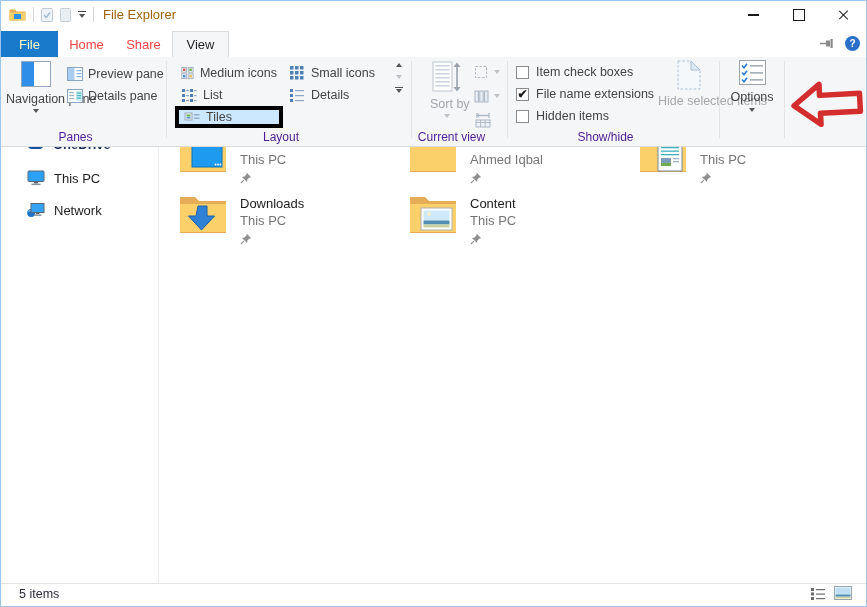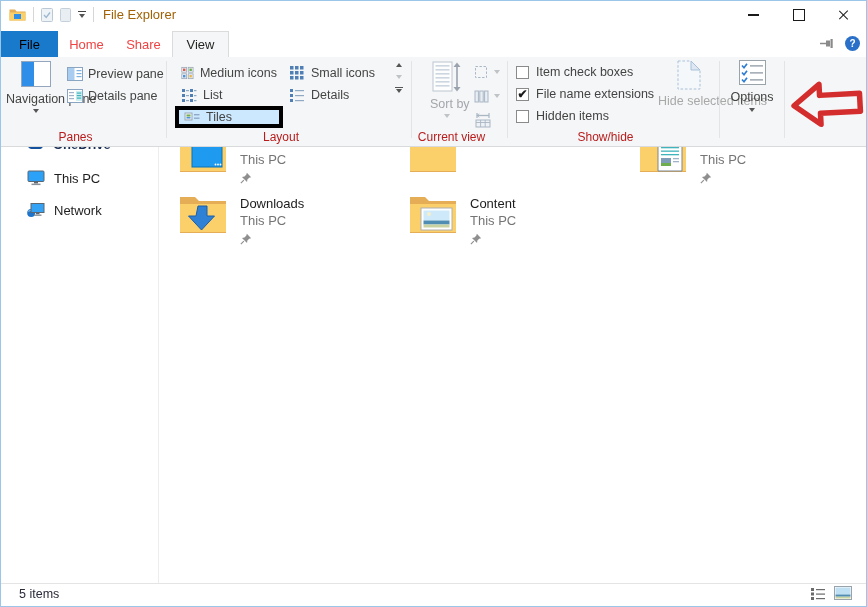--- a/index.html
+++ b/index.html
@@ -19,30 +19,30 @@
   .glyph-min{width:11px;height:1.2px;background:#1a1a1a;}
   .glyph-max{width:10px;height:10px;border:1.2px solid #1a1a1a;}
   .glyph-x{position:relative;width:12px;height:12px;}
   .glyph-x::before,.glyph-x::after{content:"";position:absolute;left:5.4px;top:0;width:1.3px;height:12px;background:#1a1a1a;}
   .glyph-x::before{transform:rotate(45deg);} .glyph-x::after{transform:rotate(-45deg);}
 
   
   .tabrow{position:absolute;top:30px;left:0;right:0;height:26px;background:#fff;border-bottom:1px solid #dadbdc;}
   .tabs{display:flex;height:26px;}
   .tab{width:57px;height:26px;display:flex;align-items:center;justify-content:center;font-size:13px;color:#ef4444;}
-  .tab.file{background:#1979ca;color:#000000;}
+  .tab.file{background:#1979ca;color:#fef9c3;}
   .tab.active{background:#f5f6f7;border:1px solid #dadbdc;border-bottom:none;box-sizing:border-box;position:relative;z-index:7;color:#262626;}
   .tabside{position:absolute;top:5px;right:6px;display:flex;align-items:center;gap:10px;}
   .helpicon{width:15px;height:15px;border-radius:50%;background:#2a70c8;color:#fff;font-size:10px;font-weight:bold;
             display:flex;align-items:center;justify-content:center;}
 
   
   .ribbon{position:absolute;top:56px;left:0;right:0;height:89px;background:#f5f6f7;border-bottom:1px solid #d9dadb;z-index:5;}
   .grp-sep{position:absolute;top:4px;bottom:8px;width:1px;background:#e3e4e5;}
-  .grplabel{position:absolute;bottom:2px;left:0;right:16px;text-align:center;font-size:12px;color:#b91c1c;}
+  .grplabel{position:absolute;bottom:2px;left:0;right:16px;text-align:center;font-size:12px;color:#4c1d95;}
   .group{position:absolute;top:0;height:100%;}
   .rlabel{font-size:12.5px;color:#444;white-space:nowrap;}
   .rlabel.dis{color:#a3a7ab;}
   .smallbtn{display:flex;align-items:center;gap:5px;height:20px;}
 
   
   .navbtn{position:absolute;left:6px;top:4px;width:58px;height:76px;display:flex;flex-direction:column;align-items:center;}
   .navbtn .rlabel{text-align:center;line-height:14px;margin-top:5px;}
   .navtri{margin-top:3px;}
 
@@ -422,20 +422,28 @@
             <path d="M1 13 l3.5-3.5" stroke="#8f8f8f" stroke-width="1.3"></path>
           </svg></span>
         </div>
       </div>
 
       <div class="tile" style="left:250px;top:-13px;">
         <svg width="48" height="40" viewBox="0 0 48 40">
           <path d="M1 3 h15 l4 4 h27 v32 h-46 z" fill="#e5ad55"></path>
           <path d="M1 10 h46 v28 h-46 z" fill="#fbd06a"></path>
         </svg>
+        <div class="tiletext">
+          <span class="tname"></span>
+          <span class="tloc">Ahmed Iqbal</span>
+          <span class="tpin"><svg width="12" height="12" viewBox="0 0 14 14">
+            <path d="M8 1 l5 5 -2.3.6 -2.1 2.1 -.4 2.9 L2.3 5.7 5.2 5.3 7.3 3.2 z" fill="#8f8f8f"></path>
+            <path d="M1 13 l3.5-3.5" stroke="#8f8f8f" stroke-width="1.3"></path>
+          </svg></span>
+        </div>
       </div>
 
       <div class="tile" style="left:480px;top:-13px;">
         <svg width="48" height="40" viewBox="0 0 48 40">
           <path d="M1 3 h15 l4 4 h27 v32 h-46 z" fill="#e5ad55"></path>
           <path d="M1 10 h46 v28 h-46 z" fill="#fbd06a"></path>
           <path d="M19 4 h18 l6 6 v28 h-24 z" fill="#fff" stroke="#7a8794"></path>
           <path d="M37 4 l6 6 h-6 z" fill="#dce4ec" stroke="#7a8794"></path>
           <rect x="22" y="9" width="6" height="2" fill="#c0504d"></rect>
           <rect x="30" y="9.5" width="10" height="1.3" fill="#4f94d8"></rect>

